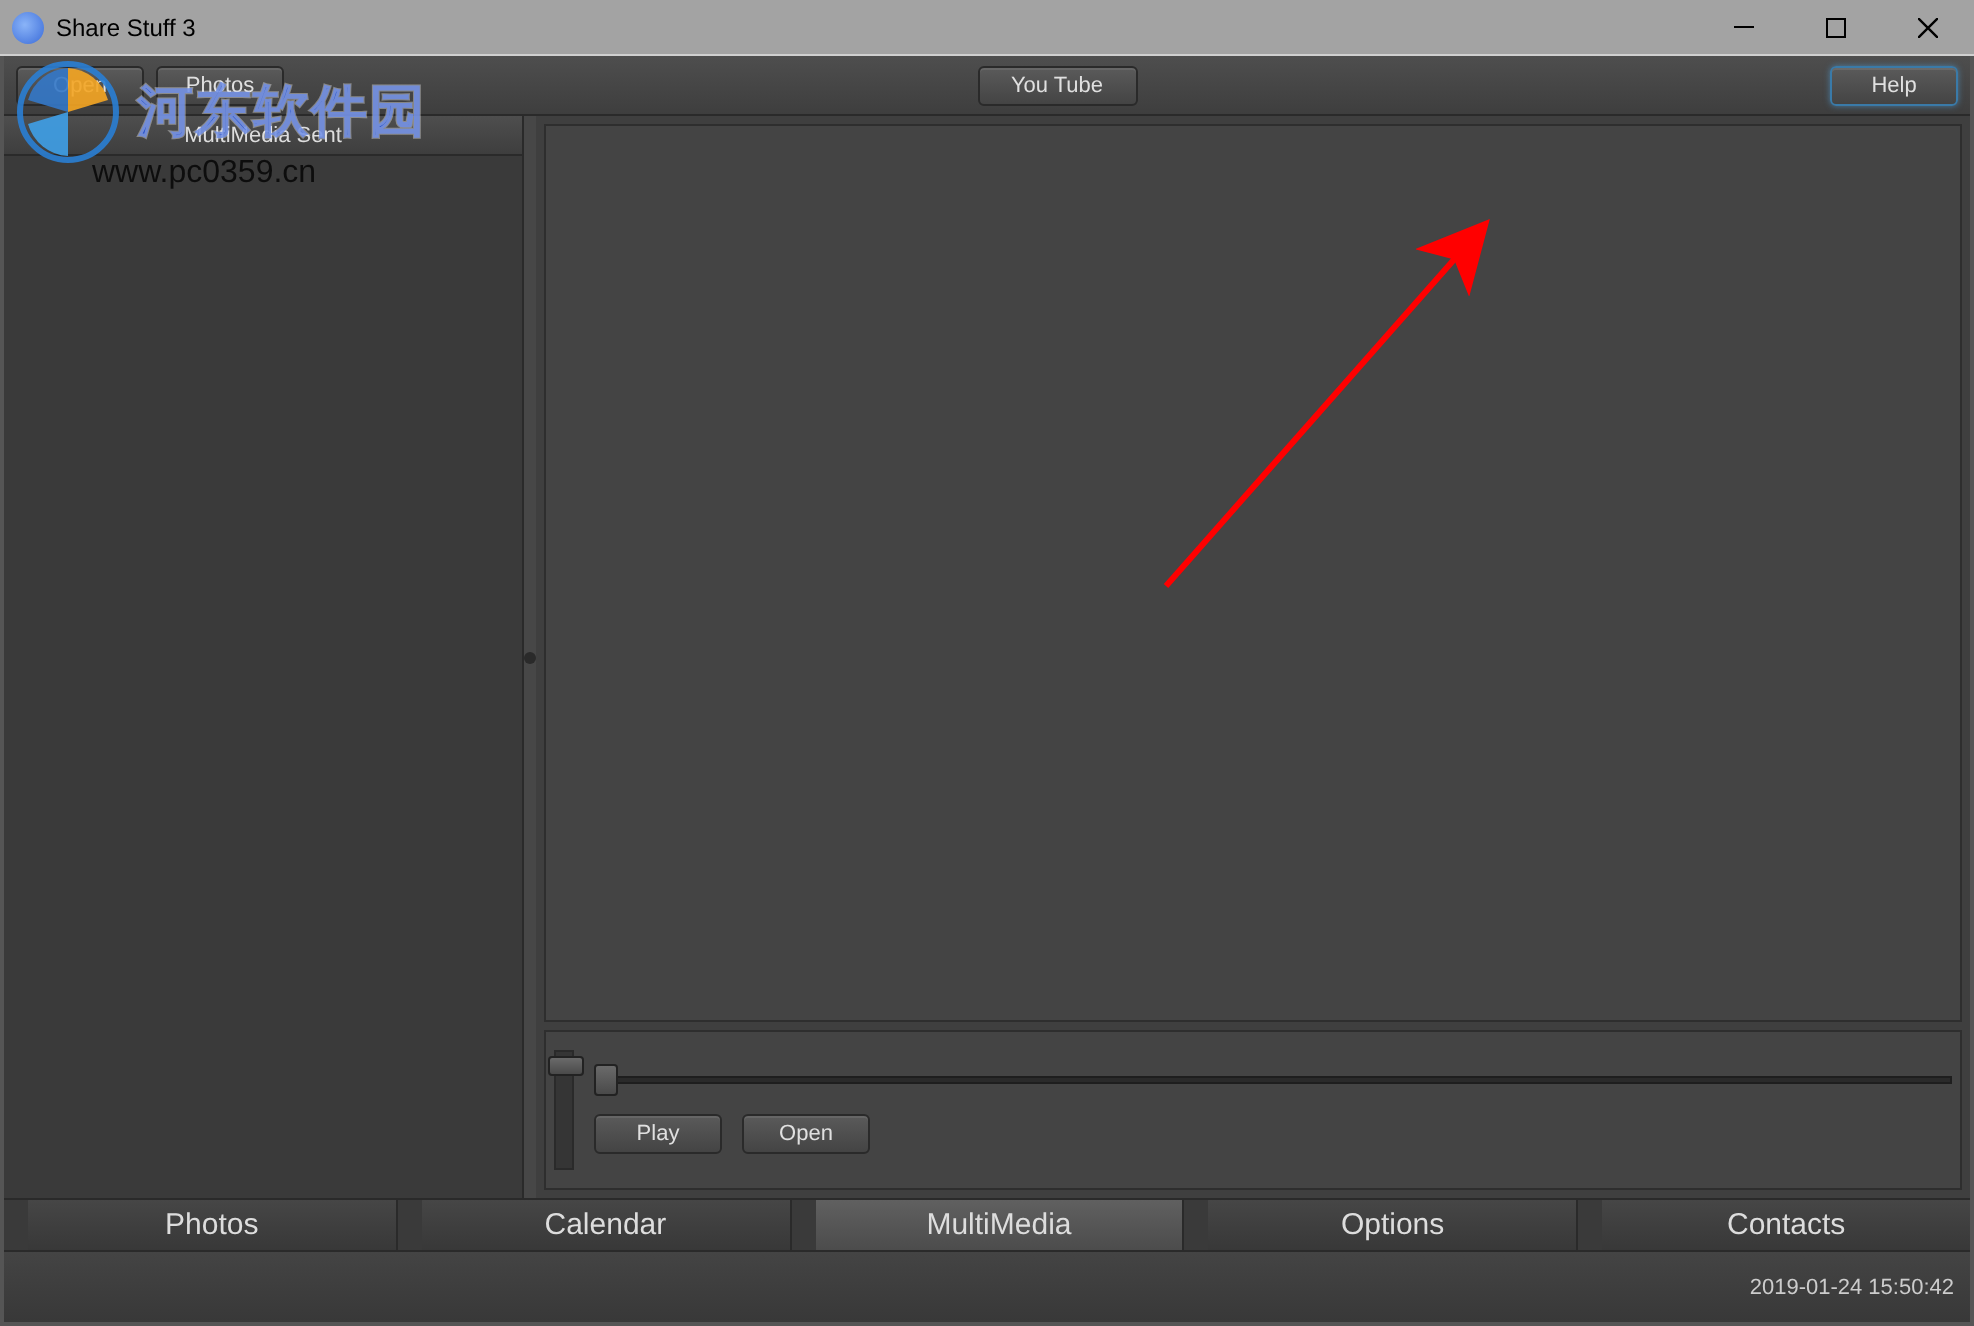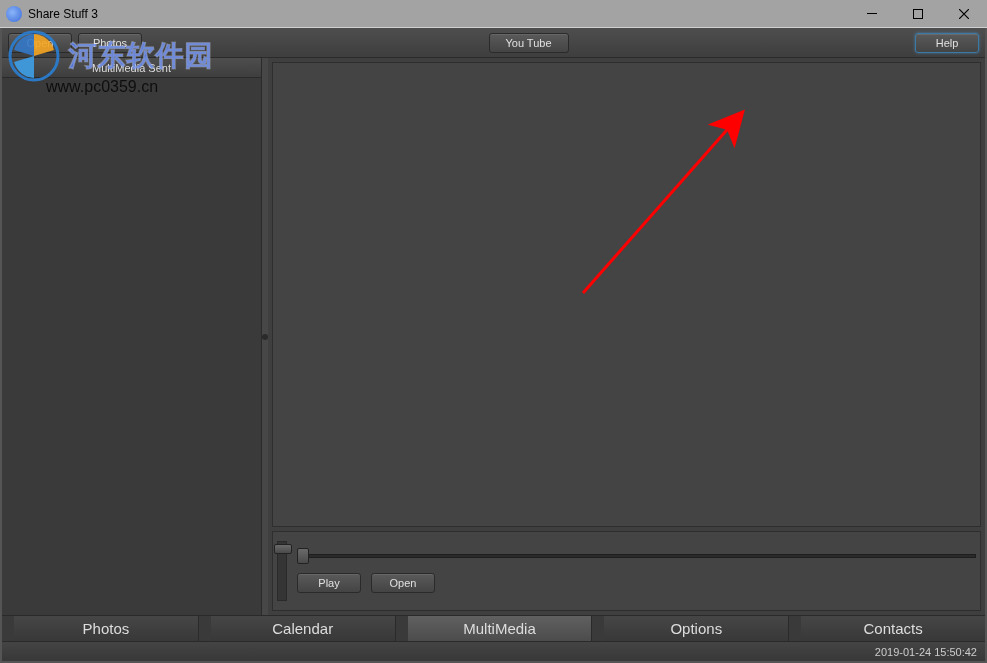--- a/index.html
+++ b/index.html
@@ -208,21 +208,21 @@
       cursor: default;
       margin-left: 12px;
     }
     .tab.active {
       background: linear-gradient(#606060, #4c4c4c);
     }
     .tab:last-child { border-right: none; }
 
     
     .statusbar {
-      height: 20px;
+      height: 36px;
       background: linear-gradient(#444, #383838);
       border-top: 1px solid #2a2a2a;
       display: flex;
       align-items: center;
       justify-content: flex-end;
       padding: 0 8px;
       color: #ccc;
       font-size: 11px;
     }
 

